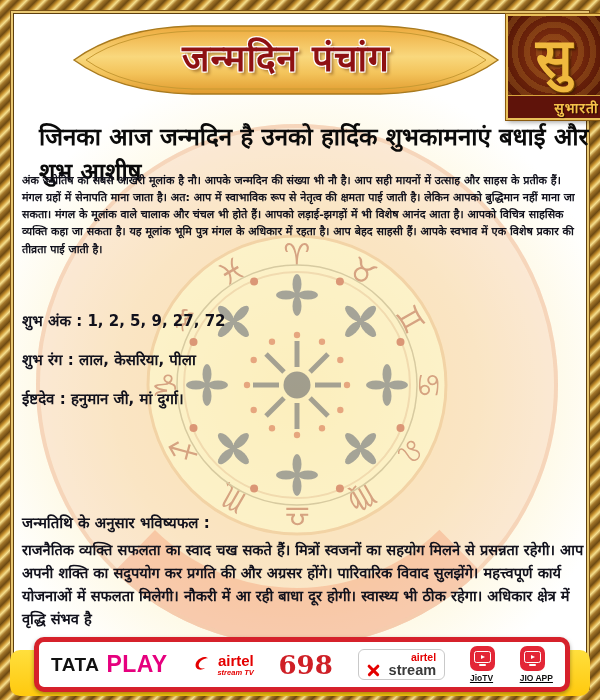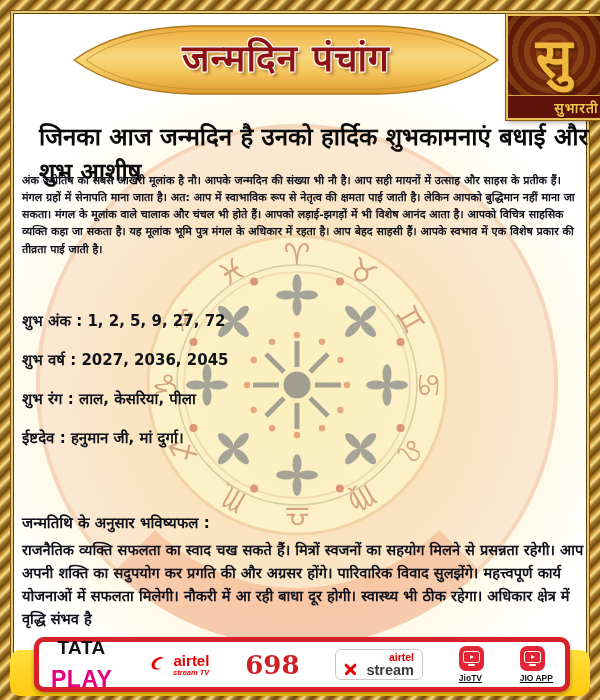--- a/index.html
+++ b/index.html
@@ -52,32 +52,32 @@
   .pred-heading{left:8px;top:498px;font-size:15px;font-weight:700;color:#11111c;}
   .pred-text{left:8px;top:524px;width:562px;font-size:14.6px;font-weight:700;color:#11111c;line-height:1.58;}
   
   .footer-strip{position:absolute;left:-4px;right:-4px;bottom:-10px;height:46px;
     background:linear-gradient(#ffdf3d,#ffc90e);border-radius:10px;z-index:4;}
   .channel-bar{position:absolute;left:20px;right:16px;bottom:-6px;height:45px;z-index:5;
     background:#fff;border:5px solid #d6212b;border-radius:10px;
     box-shadow:0 2px 4px rgba(0,0,0,.35);
     display:flex;align-items:center;justify-content:space-between;padding:0 12px;
     font-family:"Liberation Sans",sans-serif;}
-  .g-tata{display:flex;align-items:center;gap:7px;flex-direction:column;}
+  .g-tata{display:flex;align-items:center;gap:7px;}
   .tata-text{font-size:19px;font-weight:900;color:#111;letter-spacing:.5px;}
   .play-text{font-size:23px;font-weight:900;color:#e6007e;letter-spacing:.5px;}
   .chan-num{font-family:"DejaVu Serif",serif;font-size:26px;font-weight:700;color:#cf1f26;}
   .g-airtel{display:flex;align-items:center;gap:3px;}
   .airtel-col{display:flex;flex-direction:column;align-items:flex-end;}
   .airtel-word{font-size:15px;font-weight:700;color:#e40000;line-height:1;}
   .airtel-sub{font-size:7.5px;font-style:italic;font-weight:700;color:#e40000;line-height:1;margin-top:1px;}
   .xstream-box{border:1px solid #c9c9c9;border-radius:6px;padding:2px 8px;background:#fff;
     display:flex;flex-direction:column;align-items:flex-end;}
   .xs-airtel{font-size:10.5px;font-weight:700;color:#e40000;line-height:1;}
-  .xs-row{display:flex;align-items:flex-start;gap:9px;}
+  .xs-row{display:flex;align-items:flex-end;gap:9px;}
   .xmark{position:relative;width:13px;height:13px;}
   .xmark::before,.xmark::after{content:"";position:absolute;left:-1px;top:5.2px;width:15px;height:2.6px;
     background:#e40000;border-radius:2px;}
   .xmark::before{transform:rotate(45deg);}
   .xmark::after{transform:rotate(-45deg);}
   .xs-stream{font-size:14.5px;font-weight:700;color:#3a3a3a;line-height:1;}
   .g-jio{display:flex;flex-direction:column;align-items:flex-start;gap:2px;text-decoration:underline;}
   .jio-icon{width:25px;height:25px;background:#e32636;border-radius:7px;
     display:flex;flex-direction:column;align-items:center;justify-content:center;}
   .jio-tv{width:15px;height:10px;border:1.6px solid #fff;border-radius:2.5px;
@@ -201,23 +201,20 @@
 
     <div class="layer heading">जिनका आज जन्मदिन है उनको हार्दिक शुभकामनाएं बधाई और शुभ आशीष</div>
 
     <div class="layer intro">अंक ज्योतिष का सबसे आखरी मूलांक है नौ। आपके जन्मदिन की संख्या भी नौ है। आप सही मायनों में उत्साह और साहस के प्रतीक हैं। मंगल ग्रहों में सेनापति माना जाता है। अत: आप में स्वाभाविक रूप से नेतृत्व की क्षमता पाई जाती है। लेकिन आपको बुद्धिमान नहीं माना जा सकता। मंगल के मूलांक वाले चालाक और चंचल भी होते हैं। आपको लड़ाई-झगड़ों में भी विशेष आनंद आता है। आपको विचित्र साहसिक व्यक्ति कहा जा सकता है। यह मूलांक भूमि पुत्र मंगल के अधिकार में रहता है। आप बेहद साहसी हैं। आपके स्वभाव में एक विशेष प्रकार की तीव्रता पाई जाती है।</div>
 
     <div class="layer details">
       <div class="detail-row">
         <span>शुभ अंक</span><span class="d-sep"> : </span><span>1, 2, 5, 9, 27, 72</span>
       </div>
       <div class="detail-row">
-        <span>शुभ वर्ष</span><span class="d-sep"> : </span><span>2027, 2036, 2045</span>
-      </div>
-      <div class="detail-row">
         <span>शुभ रंग</span><span class="d-sep"> : </span><span>लाल, केसरिया, पीला</span>
       </div>
       <div class="detail-row">
         <span>ईष्टदेव</span><span class="d-sep"> : </span><span>हनुमान जी, मां दुर्गा।</span>
       </div>
     </div>
 
     <div class="layer pred-text">राजनैतिक व्यक्ति सफलता का स्वाद चख सकते हैं। मित्रों स्वजनों का सहयोग मिलने से प्रसन्नता रहेगी। आप अपनी शक्ति का सदुपयोग कर प्रगति की और अग्रसर होंगे। पारिवारिक विवाद सुलझेंगे। महत्त्वपूर्ण कार्य योजनाओं में सफलता मिलेगी। नौकरी में आ रही बाधा दूर होगी। स्वास्थ्य भी ठीक रहेगा। अधिकार क्षेत्र में वृद्धि संभव है</div>
     <div class="layer pred-heading">जन्मतिथि के अनुसार भविष्यफल :</div>
 

